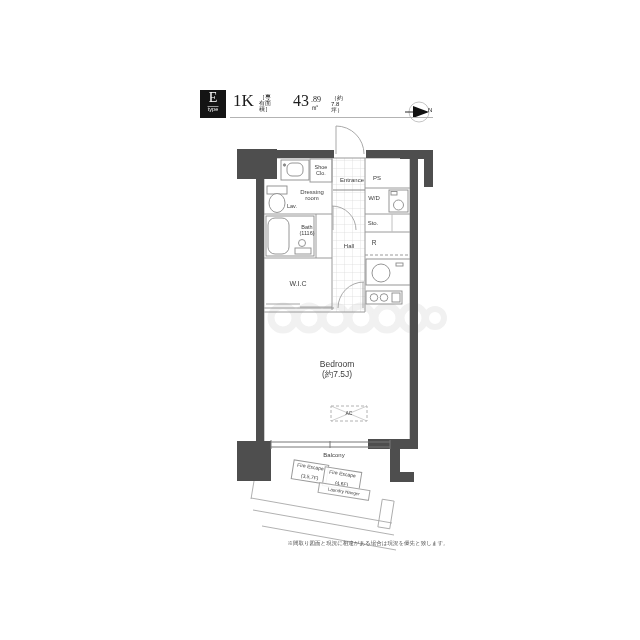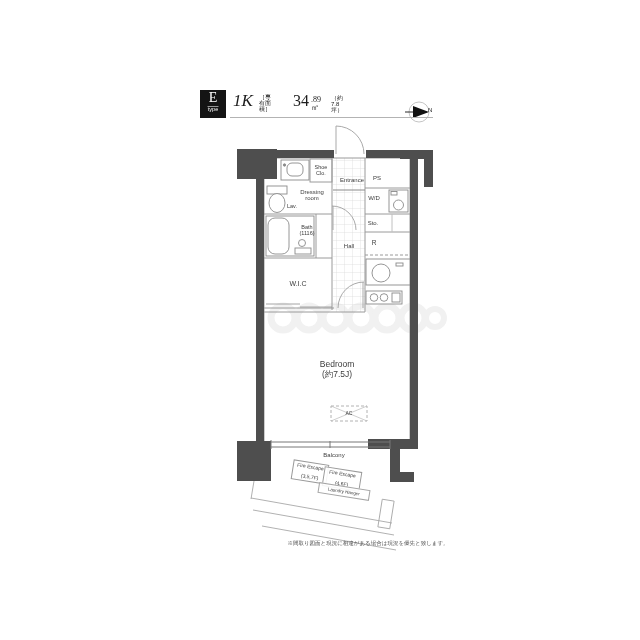--- a/index.html
+++ b/index.html
@@ -169,23 +169,23 @@
     <path d="M405,112 H427" stroke="#2a2a2a" stroke-width="1"></path>
     <polygon points="413,106 429,112 413,118" fill="#111111"></polygon>
   </g>
 </svg>
 
 <div id="hdr">
   <div id="type-badge">
     <span class="bl">E</span>
     <span class="bw">type</span>
   </div>
-  <div class="hpart serif" style="left:233px;top:92px;font-size:17px;font-style:italic;">1K</div>
+  <div class="hpart serif" style="left:233px;top:92px;font-size:17px;">1K</div>
   <div class="hpart" style="left:259px;top:103px;transform:translate(0,-50%) scale(.6);transform-origin:left center;font-size:10px;">［専有面積］</div>
-  <div class="hpart serif" style="left:293px;top:93px;font-size:16px;">34</div>
+  <div class="hpart serif" style="left:293px;top:93px;font-size:16px;">43</div>
   <div class="hpart serif" style="left:311px;top:104px;transform:translate(0,-50%) scale(.8);transform-origin:left center;font-size:10px;">.89㎡</div>
   <div class="hpart" style="left:331px;top:104px;transform:translate(0,-50%) scale(.6);transform-origin:left center;font-size:10px;">（約7.8坪）</div>
   <div class="hpart" style="left:428px;top:110px;transform:translate(0,-50%) scale(.6);transform-origin:left center;font-size:10px;">N</div>
 </div>
 <div id="hdr-rule"></div>
 
 <div class="lbl wrap" style="left:321px;top:170px;width:26px;transform:translate(-50%,-50%) scale(.55);">Shoe Clo.</div>
 <div class="lbl" style="left:352px;top:180px;">Entrance</div>
 <div class="lbl" style="left:377px;top:178px;">PS</div>
 <div class="lbl wrap" style="left:312px;top:195px;width:48px;">Dressing room</div>

